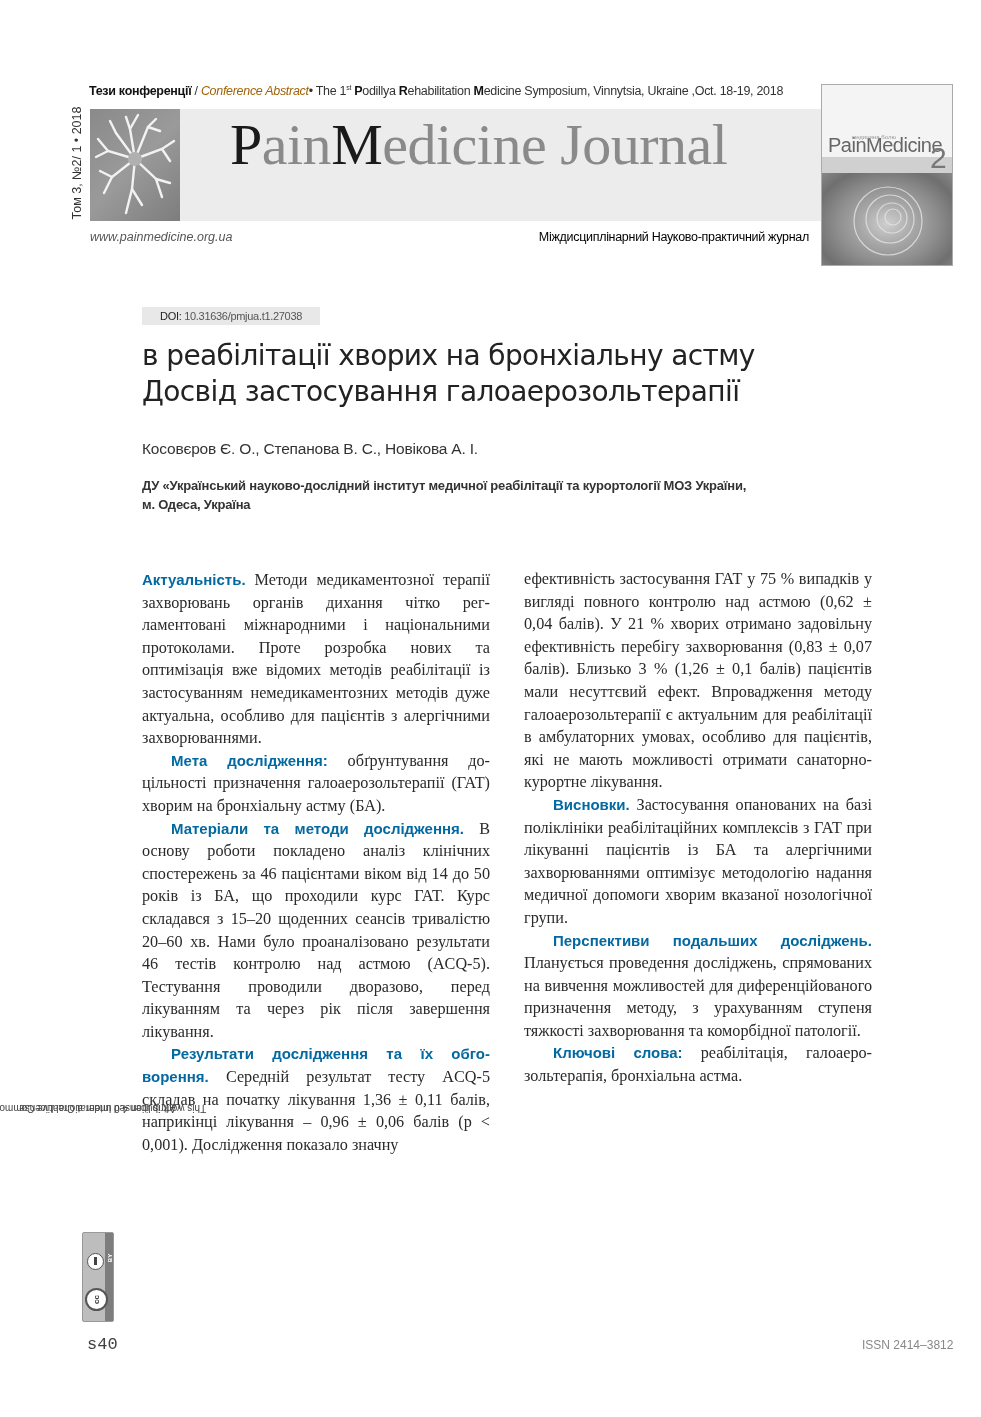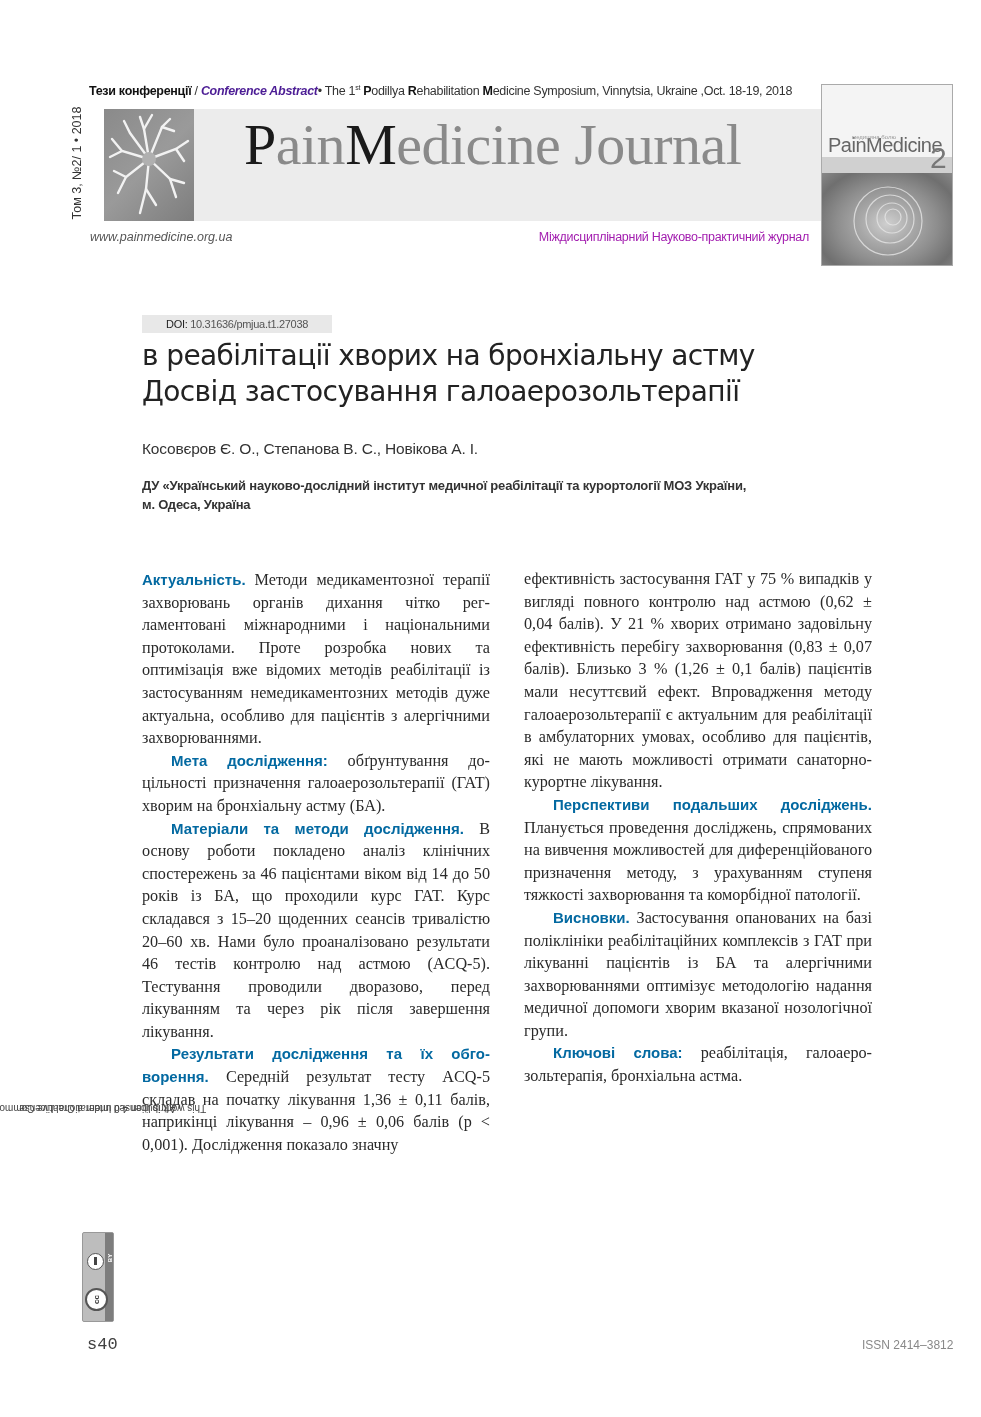--- a/index.html
+++ b/index.html
@@ -2,48 +2,48 @@
 <html><head>
   <meta charset="utf-8">
   <style>
     html, body { margin: 0; padding: 0; background: #ffffff; }
     body { width: 981px; height: 1417px; position: relative; overflow: hidden; color: #231f20; }
     .abs { position: absolute; }
 
     
     .conf-line { left: 89px; top: 84px; width: 730px; font-family: "Liberation Sans", sans-serif; font-size: 12.5px; letter-spacing: -0.3px; color: #333; white-space: nowrap; }
     .conf-line b { color: #111; }
-    .conf-line i { color: #4c1d95; font-weight: bold; }
+    .conf-line i { color: #a16207; }
     .conf-line sup { font-size: 7px; }
 
     
     .vol-label { left: 68px; top: 100px; width: 18px; height: 125px; }
     .vol-label span { position: absolute; left: 50%; top: 50%; transform: translate(-50%, -50%) rotate(-90deg); white-space: nowrap; font-family: "Liberation Sans", sans-serif; font-size: 12.5px; color: #333; }
 
     
-    .masthead { left: 104px; top: 109px; width: 780px; height: 112px; background: #ececec; }
+    .masthead { left: 90px; top: 109px; width: 780px; height: 112px; background: #ececec; }
     .masthead-img { left: 0; top: 0; width: 90px; height: 112px; background: linear-gradient(135deg, #8a8a8a 0%, #9a9a9a 50%, #7d7d7d 100%); overflow: hidden; }
     .journal-title { left: 140px; top: 2px; font-family: "Liberation Serif", serif; font-size: 58px; color: #8a8a8a; letter-spacing: -0.5px; white-space: nowrap; }
     .journal-title .dark { color: #1a1a1a; }
     .journal-sub { left: 198px; top: 70px; font-family: "DejaVu Serif", serif; font-size: 19px; letter-spacing: 1.5px; color: #7a7a7a; white-space: nowrap; }
     .journal-sub b { color: #333; }
 
     .website { left: 90px; top: 230px; font-family: "Liberation Sans", sans-serif; font-style: italic; font-size: 12.5px; color: #555; }
-    .journal-type { right: 172px; top: 230px; font-family: "Liberation Sans", sans-serif; font-size: 12.5px; color: #a21caf; letter-spacing: -0.3px; white-space: nowrap; }
+    .journal-type { right: 172px; top: 230px; font-family: "Liberation Sans", sans-serif; font-size: 12.5px; color: #000000; letter-spacing: -0.3px; white-space: nowrap; }
 
     
     .cover { left: 821px; top: 84px; width: 130px; height: 180px; border: 1px solid #aaa; background: #f4f4f4; overflow: hidden; }
     .cover-title { left: 6px; top: 22px; font-family: "Liberation Sans", sans-serif; font-size: 20px; color: #666; letter-spacing: -0.5px; white-space: nowrap; margin-top: 27px; }
     .cover-sub { left: 30px; top: 49px; font-family: "Liberation Sans", sans-serif; font-size: 6px; color: #999; }
     .cover-band { left: 0; top: 72px; width: 130px; height: 16px; background: #d0d0d0; }
     .cover-num { left: 108px; top: 56px; font-family: "Liberation Sans", sans-serif; font-size: 30px; color: #777; }
     .cover-photo { left: 0; top: 88px; width: 130px; height: 92px; background: radial-gradient(ellipse at 50% 55%, #cfcfcf 0%, #a7a7a7 30%, #8d8d8d 55%, #6f6f6f 80%, #888 100%); }
 
     
-    .doi { left: 142px; top: 315px; padding: 3px 24px; background: #e8e8e8; font-family: "Liberation Sans", sans-serif; font-size: 11px; color: #555; letter-spacing: -0.3px; }
+    .doi { left: 142px; top: 307px; padding: 3px 18px; background: #e8e8e8; font-family: "Liberation Sans", sans-serif; font-size: 11px; color: #555; letter-spacing: -0.3px; }
     .doi b { color: #222; font-weight: normal; }
 
     
     .article-title { left: 142px; top: 338px; width: 680px; font-family: "DejaVu Sans", sans-serif; font-size: 28px; line-height: 36px; color: #222; letter-spacing: -0.6px; }
     .authors { left: 142px; top: 440px; font-family: "Liberation Sans", sans-serif; font-size: 15.5px; color: #333; letter-spacing: -0.2px; }
     .affiliation { left: 142px; top: 476px; width: 690px; font-family: "Liberation Sans", sans-serif; font-size: 13px; line-height: 19px; color: #333; letter-spacing: -0.2px; font-weight: bold; }
 
     
     .col { top: 569px; width: 348px; font-family: "Liberation Serif", serif; font-size: 16.2px; line-height: 22.6px; color: #2a2a2a; text-align: justify; hyphens: manual; }
     .col-left { left: 142px; }
@@ -145,22 +145,22 @@
 
 <div class="abs col col-left">
   <p class="noind"><span class="hd">Актуальність.</span><span> Методи медикаментозної те­рапії захворювань органів дихання чітко рег­ламентовані міжнародними і національни­ми протоколами. Проте розробка нових та оптимізація вже відомих методів реабілітації із застосуванням немедикаментозних мето­дів дуже актуальна, особливо для пацієнтів з алергічними захворюваннями.</span></p>
   <p><span class="hd">Мета дослідження:</span><span> обґрунтування до­цільності призначення галоаерозольтерапії (ГАТ) хворим на бронхіальну астму (БА).</span></p>
   <p><span class="hd">Матеріали та методи дослідження.</span><span> В основу роботи покладено аналіз клінічних спостережень за 46 пацієнтами віком від 14 до 50 років із БА, що проходили курс ГАТ. Курс складався з 15–20 щоденних сеансів тривалістю 20–60 хв. Нами було проаналі­зовано результати 46 тестів контролю над астмою (ACQ-5). Тестування проводили дво­разово, перед лікуванням та через рік після завершення лікування.</span></p>
   <p><span class="hd">Результати дослідження та їх обго­ворення.</span><span> Середній результат тесту ACQ-5 складав на початку лікування 1,36 ± 0,11 ба­лів, наприкінці лікування – 0,96 ± 0,06 балів (p &lt; 0,001). Дослідження показало значну</span></p>
 </div>
 
 <div class="abs col col-right">
   <p class="noind">ефективність застосування ГАТ у 75 % випад­ків у вигляді повного контролю над астмою (0,62 ± 0,04 балів). У 21 % хворих отримано задовільну ефективність перебігу захво­рювання (0,83 ± 0,07 балів). Близько 3 % (1,26 ± 0,1 балів) пацієнтів мали несуттєвий ефект. Впровадження методу галоаерозоль­терапії є актуальним для реабілітації в амбу­латорних умовах, особливо для пацієнтів, які не мають можливості отримати санаторно-курортне лікування.</p>
+  <p><span class="hd">Висновки.</span><span> Застосування опанованих на базі поліклініки реабілітаційних комплексів з ГАТ при лікуванні пацієнтів із БА та алер­гічними захворюваннями оптимізує методо­логію надання медичної допомоги хворим вказаної нозологічної групи.</span></p>
   <p><span class="hd">Перспективи подальших досліджень.</span><span> Планується проведення досліджень, спрямо­ваних на вивчення можливостей для дифе­ренційованого призначення методу, з ура­хуванням ступеня тяжкості захворювання та коморбідної патології.</span></p>
-  <p><span class="hd">Висновки.</span><span> Застосування опанованих на базі поліклініки реабілітаційних комплексів з ГАТ при лікуванні пацієнтів із БА та алер­гічними захворюваннями оптимізує методо­логію надання медичної допомоги хворим вказаної нозологічної групи.</span></p>
   <p><span class="hd">Ключові слова:</span><span> реабілітація, галоаеро­зольтерапія, бронхіальна астма.</span></p>
 </div>
 
 <div class="abs license-text">
   <span><span>This work is licensed under a Creative Commons</span><br><span>Attribution 4.0 International License</span></span>
 </div>
 <div class="abs cc-badge">
   <div class="strip"></div>
   <div class="by">BY</div>
   <div class="person"></div>

